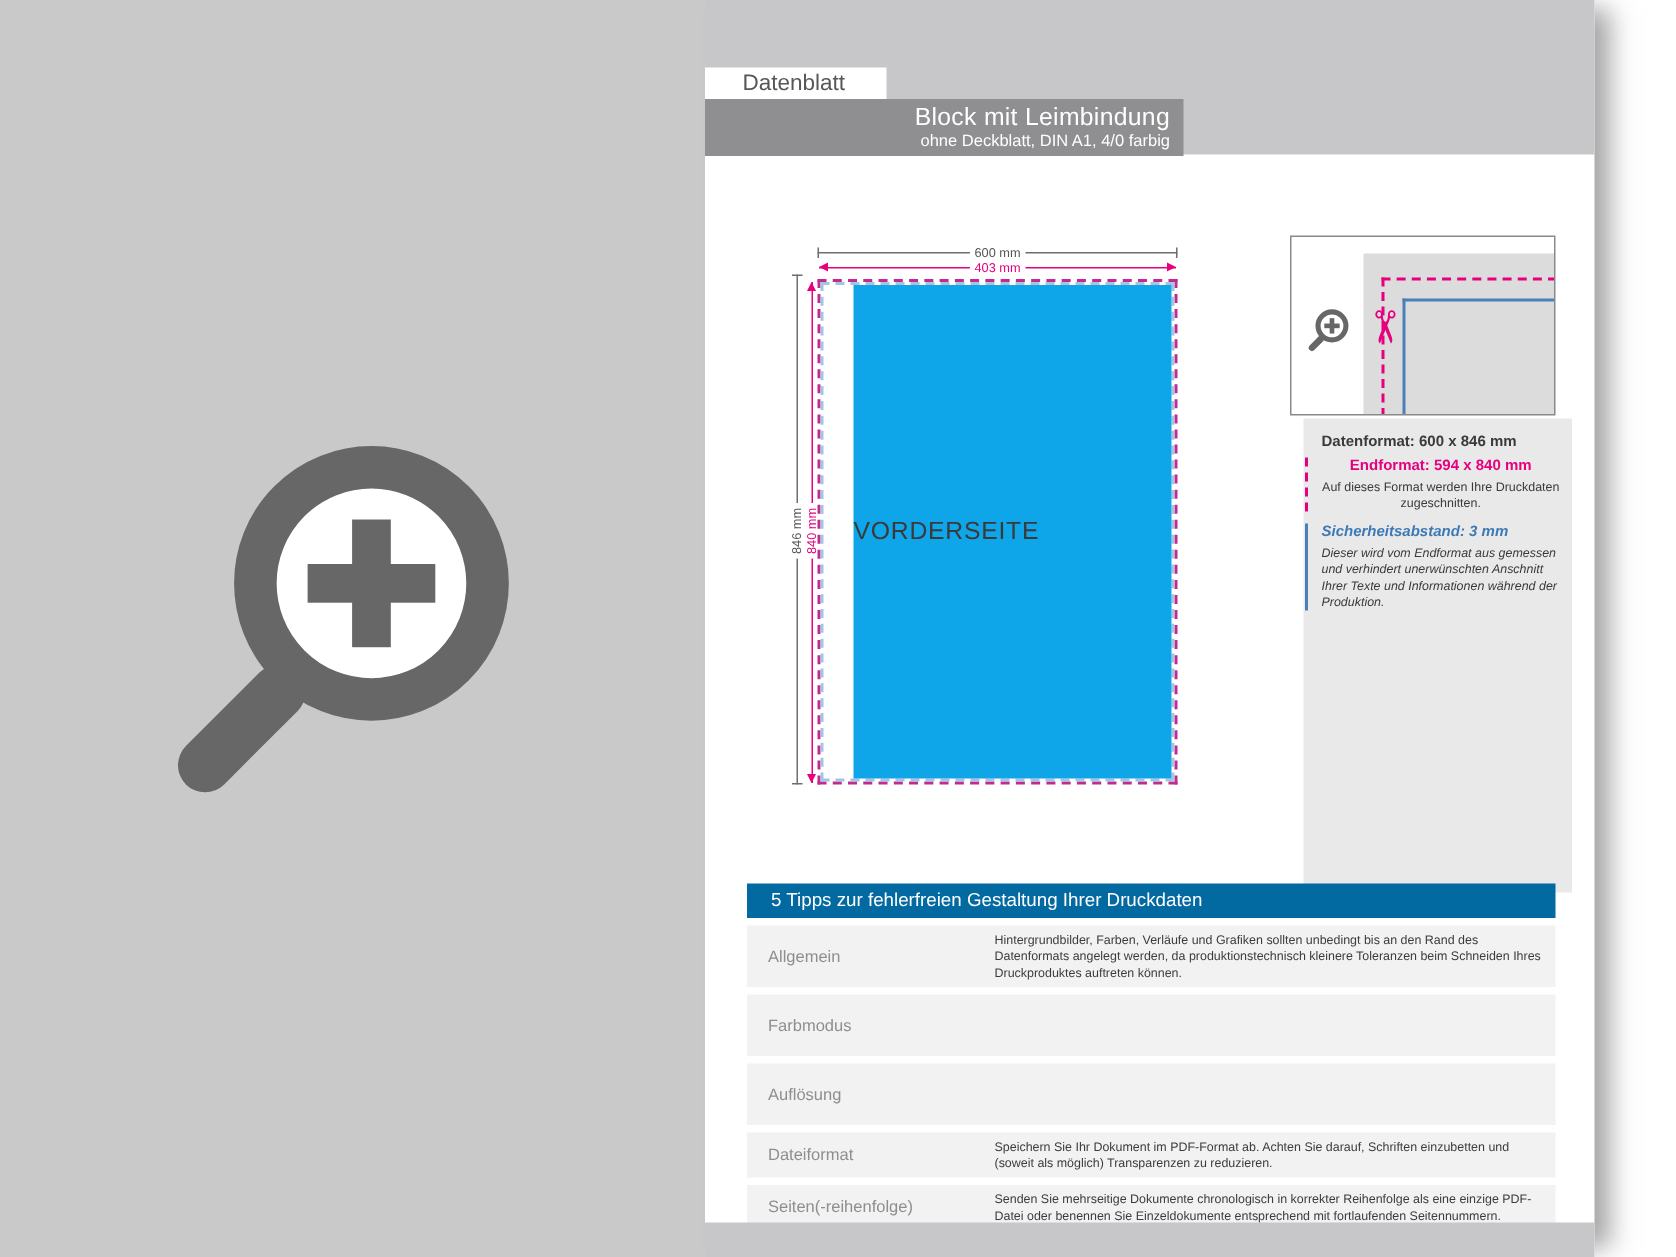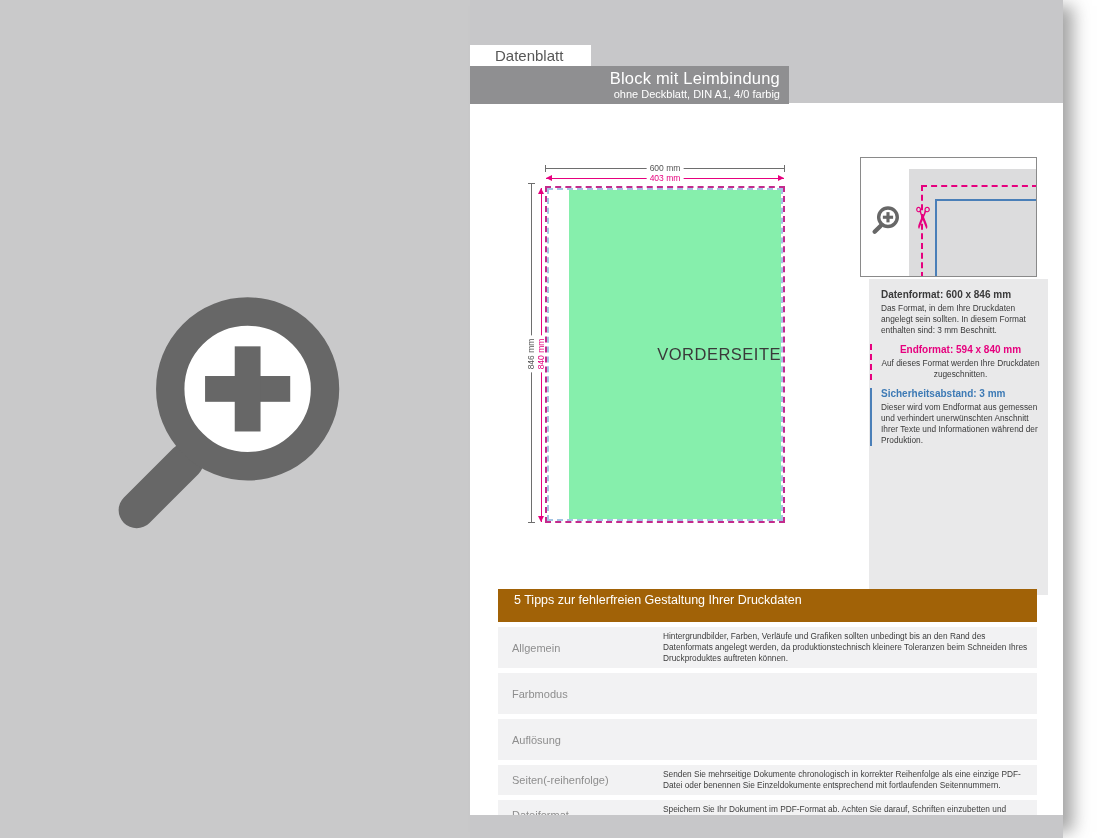--- a/index.html
+++ b/index.html
@@ -37,21 +37,21 @@
   .arr.down  { border-left:3px solid transparent; border-right:3px solid transparent; border-top:6px solid #e6007e; }
   .dim-label { position:absolute; background:#fff; padding:0 3px; font-size:8.5px; color:#555;
                white-space:nowrap; transform:translate(-50%,-50%); }
   .dim-label.mag { color:#e6007e; }
   .dim-label.rot { transform:translate(-50%,-50%) rotate(-90deg); }
 
   
   .rect-outer { position:absolute; left:545px; top:186px; width:240px; height:337px;
                 border:2px dashed #c32a8d; background:#fff; }
   .rect-blue  { position:absolute; inset:0; border:2px dashed #a3c4e3; }
-  .rect-fill  { position:absolute; inset:0; background:#86efac; display:flex; align-items:center; justify-content:flex-end;margin-left:20px; }
+  .rect-fill  { position:absolute; inset:0; background:#0ea5e9; display:flex; align-items:center; justify-content:flex-start;margin-left:20px; }
   .front-label { font-size:16.5px; color:#3a3a3a; letter-spacing:.5px; }
 
   
   .detail-box { position:absolute; left:860px; top:157px; width:177px; height:120px;
                 border:1px solid #8a8a8a; background:#fff; overflow:hidden; }
   .detail-gray { position:absolute; left:48px; top:11px; right:-2px; bottom:-2px; background:#dcdcdd; }
   .det-mag-h { position:absolute; left:60px; top:27px; right:-2px; height:0; border-top:2px dashed #e6007e; }
   .det-mag-v { position:absolute; left:60px; top:27px; bottom:-2px; width:0; border-left:2px dashed #e6007e; }
   .det-blue-h { position:absolute; left:74px; top:41px; right:-2px; height:0; border-top:2px solid #4a7fb8; }
   .det-blue-v { position:absolute; left:74px; top:41px; bottom:-2px; width:0; border-left:2px solid #4a7fb8; }
@@ -61,26 +61,26 @@
 
   
   .info-panel { position:absolute; left:836px; top:279px; width:179px; height:316px; background:#e9e9ea;
                 padding:10px 8px 0 12px; overflow:hidden; color:#3a3a3a;margin-left:33px; }
   .info-panel p { font-size:8.3px; line-height:11px; margin:0 0 8px 0; }
   .sec-title { font-size:10px; font-weight:bold; line-height:12px; margin-bottom:2px; }
   .sec { margin-bottom:4px; }
   .sec.marked { margin-left:-11px; padding-left:9px; }
   .sec.endformat { border-left:2px dashed #e6007e;text-align:center; }
   .sec.endformat .sec-title { color:#e6007e; }
-  .sec.sicherheit { border-left:2px solid #4a7fb8; }
+  .sec.sicherheit { border-left:2px solid #4a7fb8;font-style:italic; }
   .sec.sicherheit .sec-title { color:#3d7ab5; }
 
   
   .tips { position:absolute; left:498px; top:589px; width:539px; }
-  .tips-header { height:33px; background:#a16207; color:#fff; font-size:12.5px; line-height:23px;
+  .tips-header { height:23px; background:#0369a1; color:#fff; font-size:12.5px; line-height:23px;
                  padding-left:16px; margin-bottom:5px; }
   .tip-row { display:flex; background:#f2f2f3; margin-bottom:5px; align-items:center; }
   .tip-row.h3 { min-height:41px; }
   .tip-row.h2 { min-height:30px; }
   .tip-label { flex:0 0 165px; padding-left:14px; color:#8e8e8e; font-size:11px; }
   .tip-text { flex:1; font-size:8.3px; line-height:11px; color:#3c3c3c; padding:4px 8px 4px 0; }
 </style>
 </head>
 <body>
 
@@ -143,21 +143,20 @@
       <circle cx="58" cy="42" r="30" fill="#ffffff" stroke="#676767" stroke-width="11"></circle>
       <rect x="41.5" y="37" width="33" height="10" fill="#676767"></rect>
       <rect x="53" y="25.5" width="10" height="33" fill="#676767"></rect>
     </svg>
     <span class="scissors">✂</span>
   </div>
 
   <div class="info-panel">
     <div class="sec">
       <div class="sec-title">Datenformat: 600 x 846 mm</div>
-      <p>Das Format, in dem Ihre Druckdaten angelegt sein sollten. In diesem Format enthalten sind: 3 mm Beschnitt.</p>
     </div>
     <div class="sec marked endformat">
       <div class="sec-title">Endformat: 594 x 840 mm</div>
       <p>Auf dieses Format werden Ihre Druckdaten zugeschnitten.</p>
     </div>
     <div class="sec marked sicherheit">
       <div class="sec-title">Sicherheitsabstand: 3 mm</div>
       <p>Dieser wird vom Endformat aus gemessen und verhindert unerwünschten Anschnitt Ihrer Texte und Informationen während der Produktion.</p>
     </div>
   </div>
@@ -169,24 +168,24 @@
       <div class="tip-label">Allgemein</div>
       <div class="tip-text">Hintergrundbilder, Farben, Verläufe und Grafiken sollten unbedingt bis an den Rand des Datenformats angelegt werden, da produktionstechnisch kleinere Toleranzen beim Schneiden Ihres Druckproduktes auftreten können.</div>
     </div>
     <div class="tip-row h3">
       <div class="tip-label">Farbmodus</div>
     </div>
     <div class="tip-row h3">
       <div class="tip-label">Auflösung</div>
     </div>
     <div class="tip-row h2">
+      <div class="tip-label">Dateiformat</div>
+      <div class="tip-text">Speichern Sie Ihr Dokument im PDF-Format ab. Achten Sie darauf, Schriften einzubetten und (soweit als möglich) Transparenzen zu reduzieren.</div>
+    </div>
+    <div class="tip-row h2">
       <div class="tip-label">Seiten(-reihenfolge)</div>
       <div class="tip-text">Senden Sie mehrseitige Dokumente chronologisch in korrekter Reihenfolge als eine einzige PDF-Datei oder benennen Sie Einzeldokumente entsprechend mit fortlaufenden Seitennummern.</div>
-    </div>
-    <div class="tip-row h2">
-      <div class="tip-label">Dateiformat</div>
-      <div class="tip-text">Speichern Sie Ihr Dokument im PDF-Format ab. Achten Sie darauf, Schriften einzubetten und (soweit als möglich) Transparenzen zu reduzieren.</div>
     </div>
   </div>
 
   <div class="footer-bar"></div>
 
 </div>
 
 </body></html>

